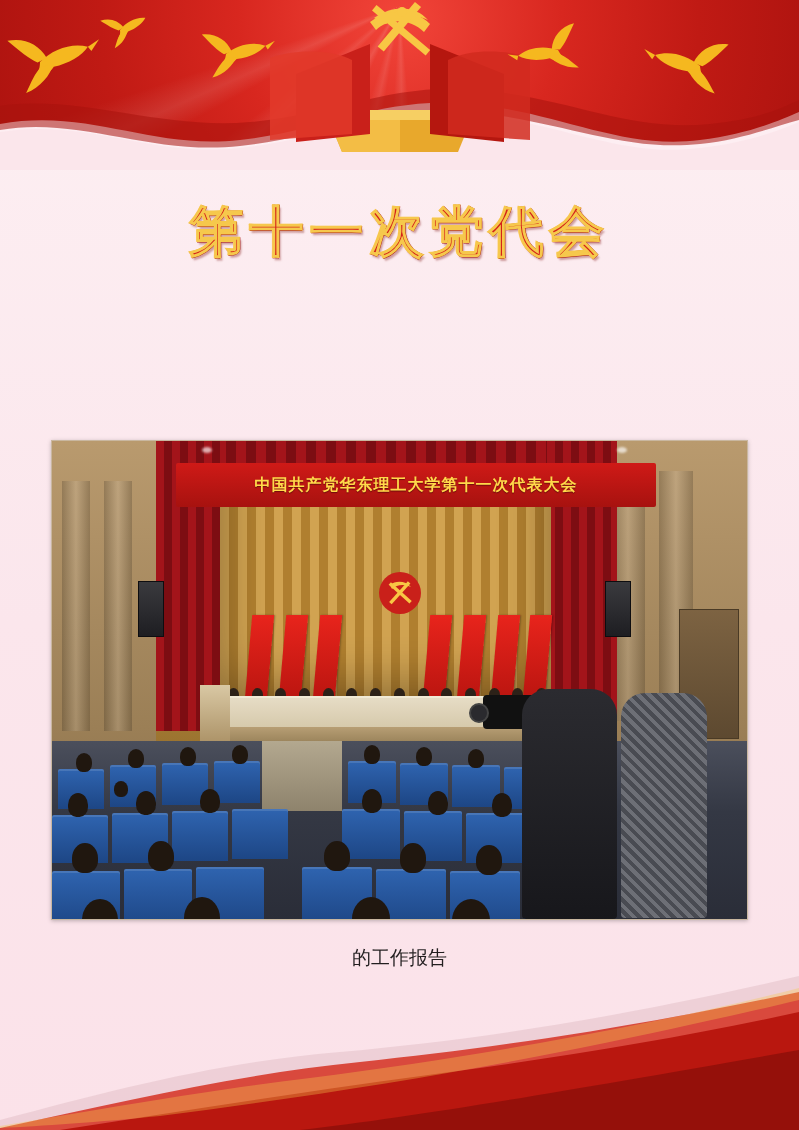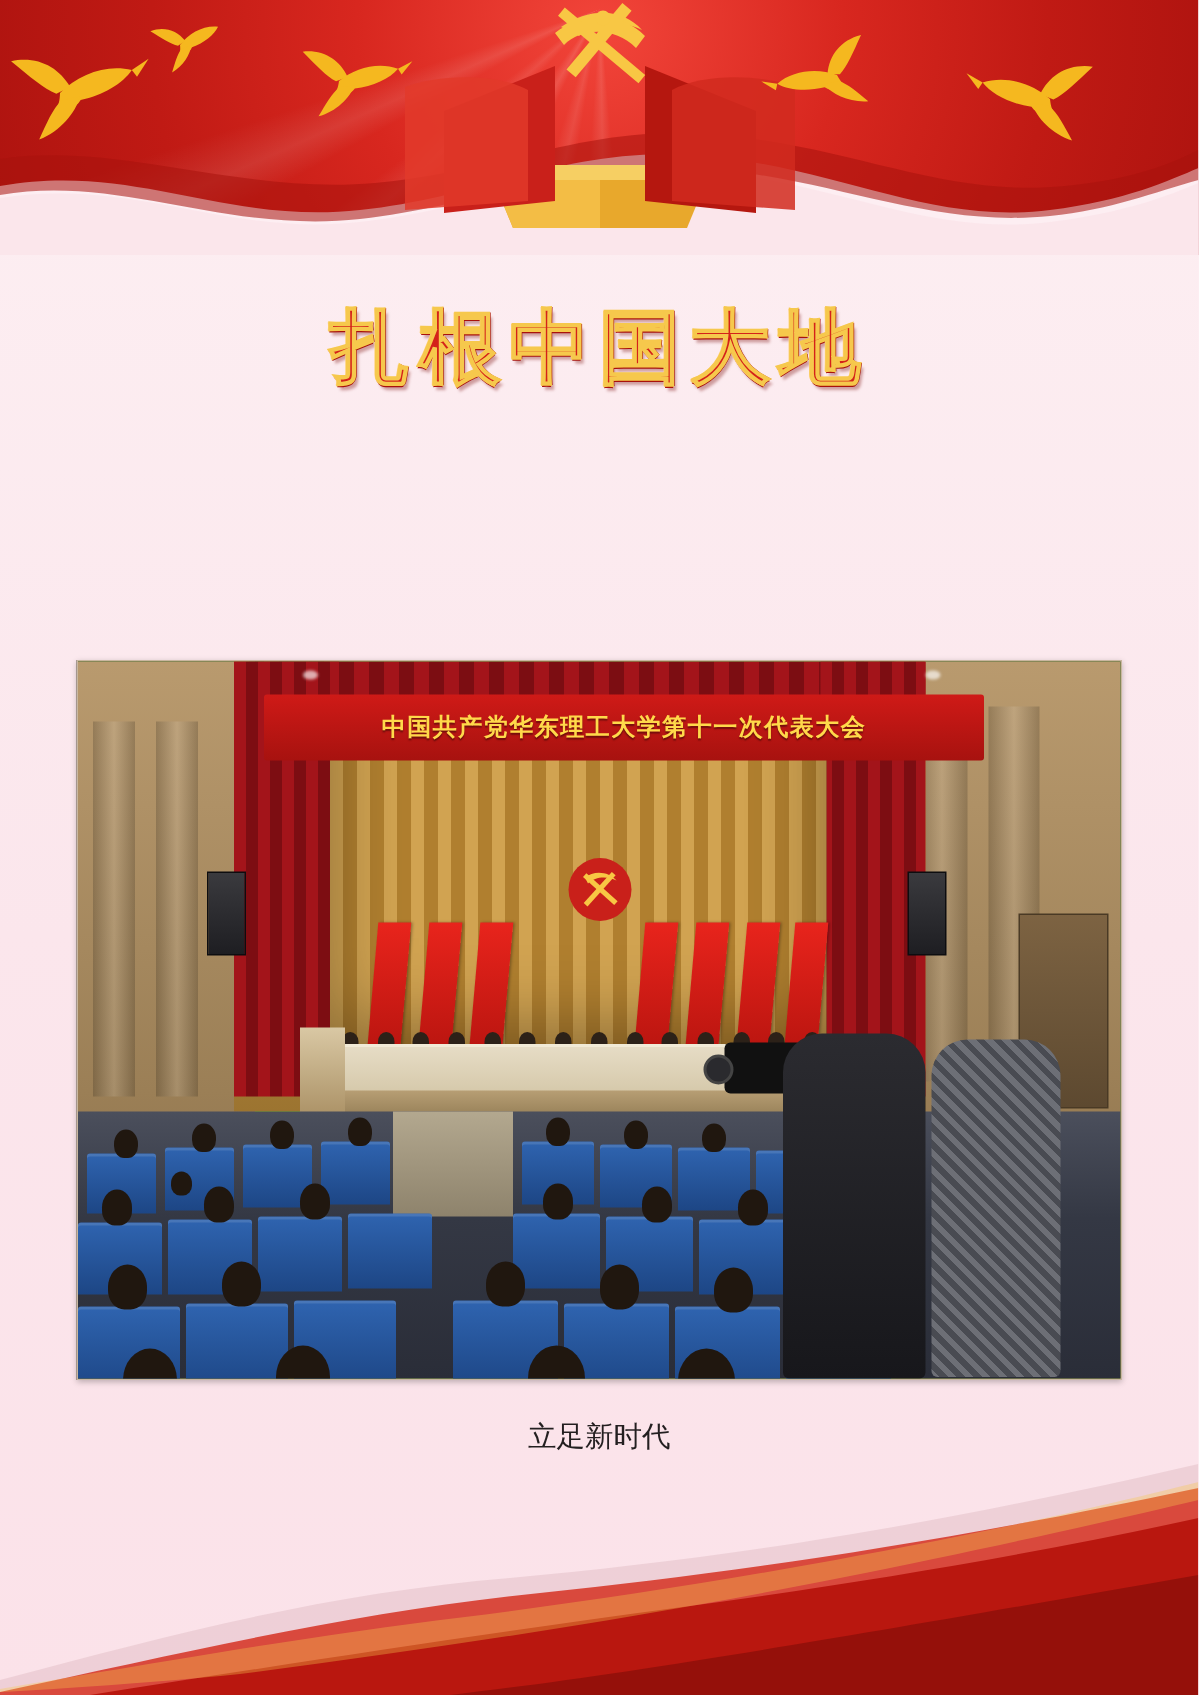--- a/index.html
+++ b/index.html
@@ -110,21 +110,21 @@
   
   .footer {
     position: absolute;
     bottom: 0; left: 0;
     width: 799px; height: 160px;
     overflow: hidden;
   }
   .footer svg { position: absolute; inset: 0; }
 
   
-  .hall { position: absolute; inset: 0; background: #84cc16; }
+  .hall { position: absolute; inset: 0; background: #be185d; }
   .wall-left, .wall-right {
     position: absolute; top: 0; bottom: 0;
     background: linear-gradient(180deg,#b99a6e,#9b7f56 60%,#7d6544);
   }
   .wall-left { left: 0; width: 118px; }
   .wall-right { right: 0; width: 150px; }
   .wall-panel {
     position: absolute;
     background: linear-gradient(90deg, rgba(0,0,0,.18), rgba(255,255,255,.12), rgba(0,0,0,.18));
   }
@@ -315,21 +315,21 @@
         <g transform="translate(120,30) rotate(-20) scale(.7)">
           <path d="M0,0 C12,-8 28,-10 40,-4 C34,2 22,6 10,6 C6,10 0,12 -6,10 C-2,7 -1,4 0,0 Z"></path>
           <path d="M6,-2 C2,-14 -8,-22 -22,-22 C-14,-12 -8,-4 -2,0 Z"></path>
           <path d="M10,4 C6,12 -4,20 -16,22 C-10,14 -6,8 0,4 Z"></path>
         </g>
       </g>
     </svg>
   </div>
 
   <div class="title-wrap">
-    <div class="main-title">扎根中国大地</div>
+    <div class="main-title">第十一次党代会</div>
   </div>
 
 
   <div class="photo-frame">
     <div class="hall">
 
       <div class="wall-left">
         <div class="wall-panel" style="left:10px;top:40px;width:28px;height:250px;"></div>
         <div class="wall-panel" style="left:52px;top:40px;width:28px;height:250px;"></div>
       </div>
@@ -449,21 +449,21 @@
 
       <div class="camera"></div>
       <div class="cam-person"></div>
       <div class="cam-person2"></div>
 
       <div class="ceil-light" style="left:150px;top:6px;width:10px;height:6px;"></div>
       <div class="ceil-light" style="right:120px;top:6px;width:10px;height:6px;"></div>
     </div>
   </div>
 
-  <div class="caption">立足新时代</div>
+  <div class="caption">的工作报告</div>
 
   <div class="footer">
     <svg width="799" height="160" viewBox="0 0 799 160">
       <path d="M0,150 C120,118 220,92 340,82 C470,70 600,52 799,6 L799,160 L0,160 Z" fill="#e8c7cf" opacity=".7"></path>
       <path d="M0,158 C130,130 240,104 360,92 C490,78 620,60 799,22 L799,160 L0,160 Z" fill="#d63a2c" opacity=".9"></path>
       <path d="M60,160 C200,138 330,118 450,102 C570,86 690,66 799,42 L799,160 Z" fill="#b9170f"></path>
       <path d="M300,160 C420,146 560,122 799,80 L799,160 Z" fill="#8e0f09" opacity=".85"></path>
       <path d="M0,156 C120,136 210,120 310,108 C420,94 520,78 640,54 C700,42 760,28 799,18 L799,30 C740,44 660,62 560,82 C440,106 300,128 160,146 C100,152 40,156 0,158 Z" fill="#f6c84c" opacity=".35"></path>
     </svg>
   </div>

